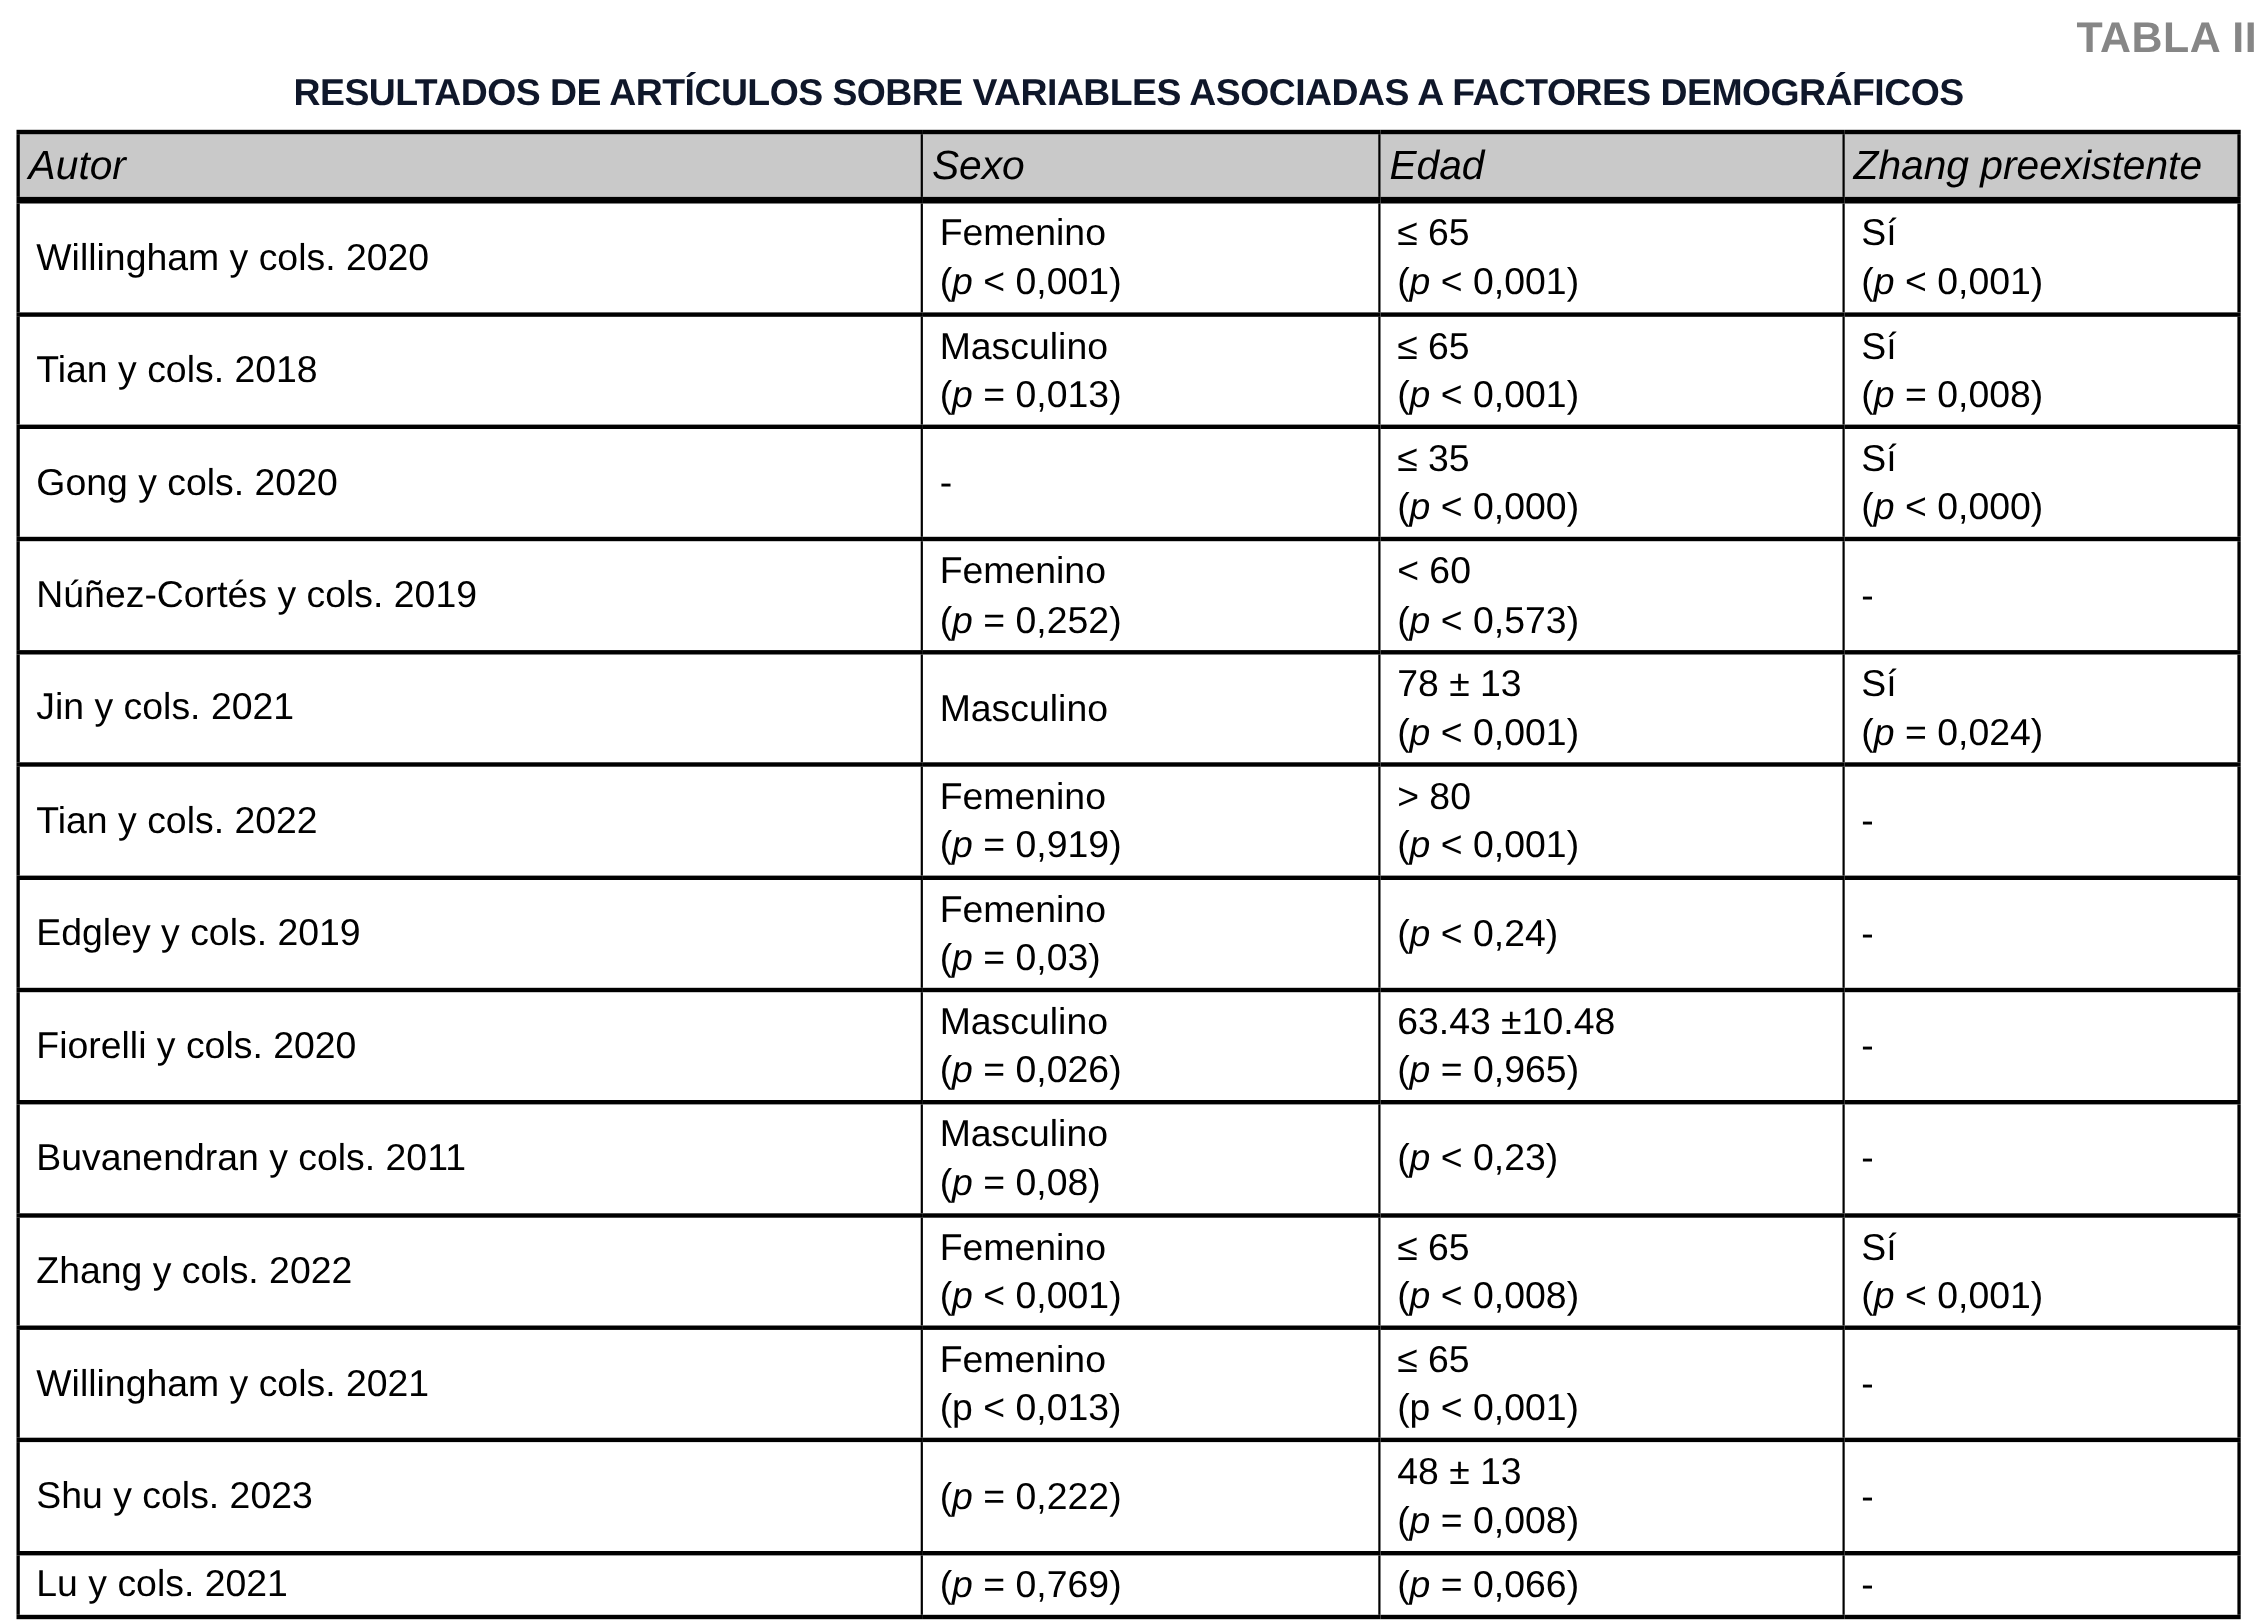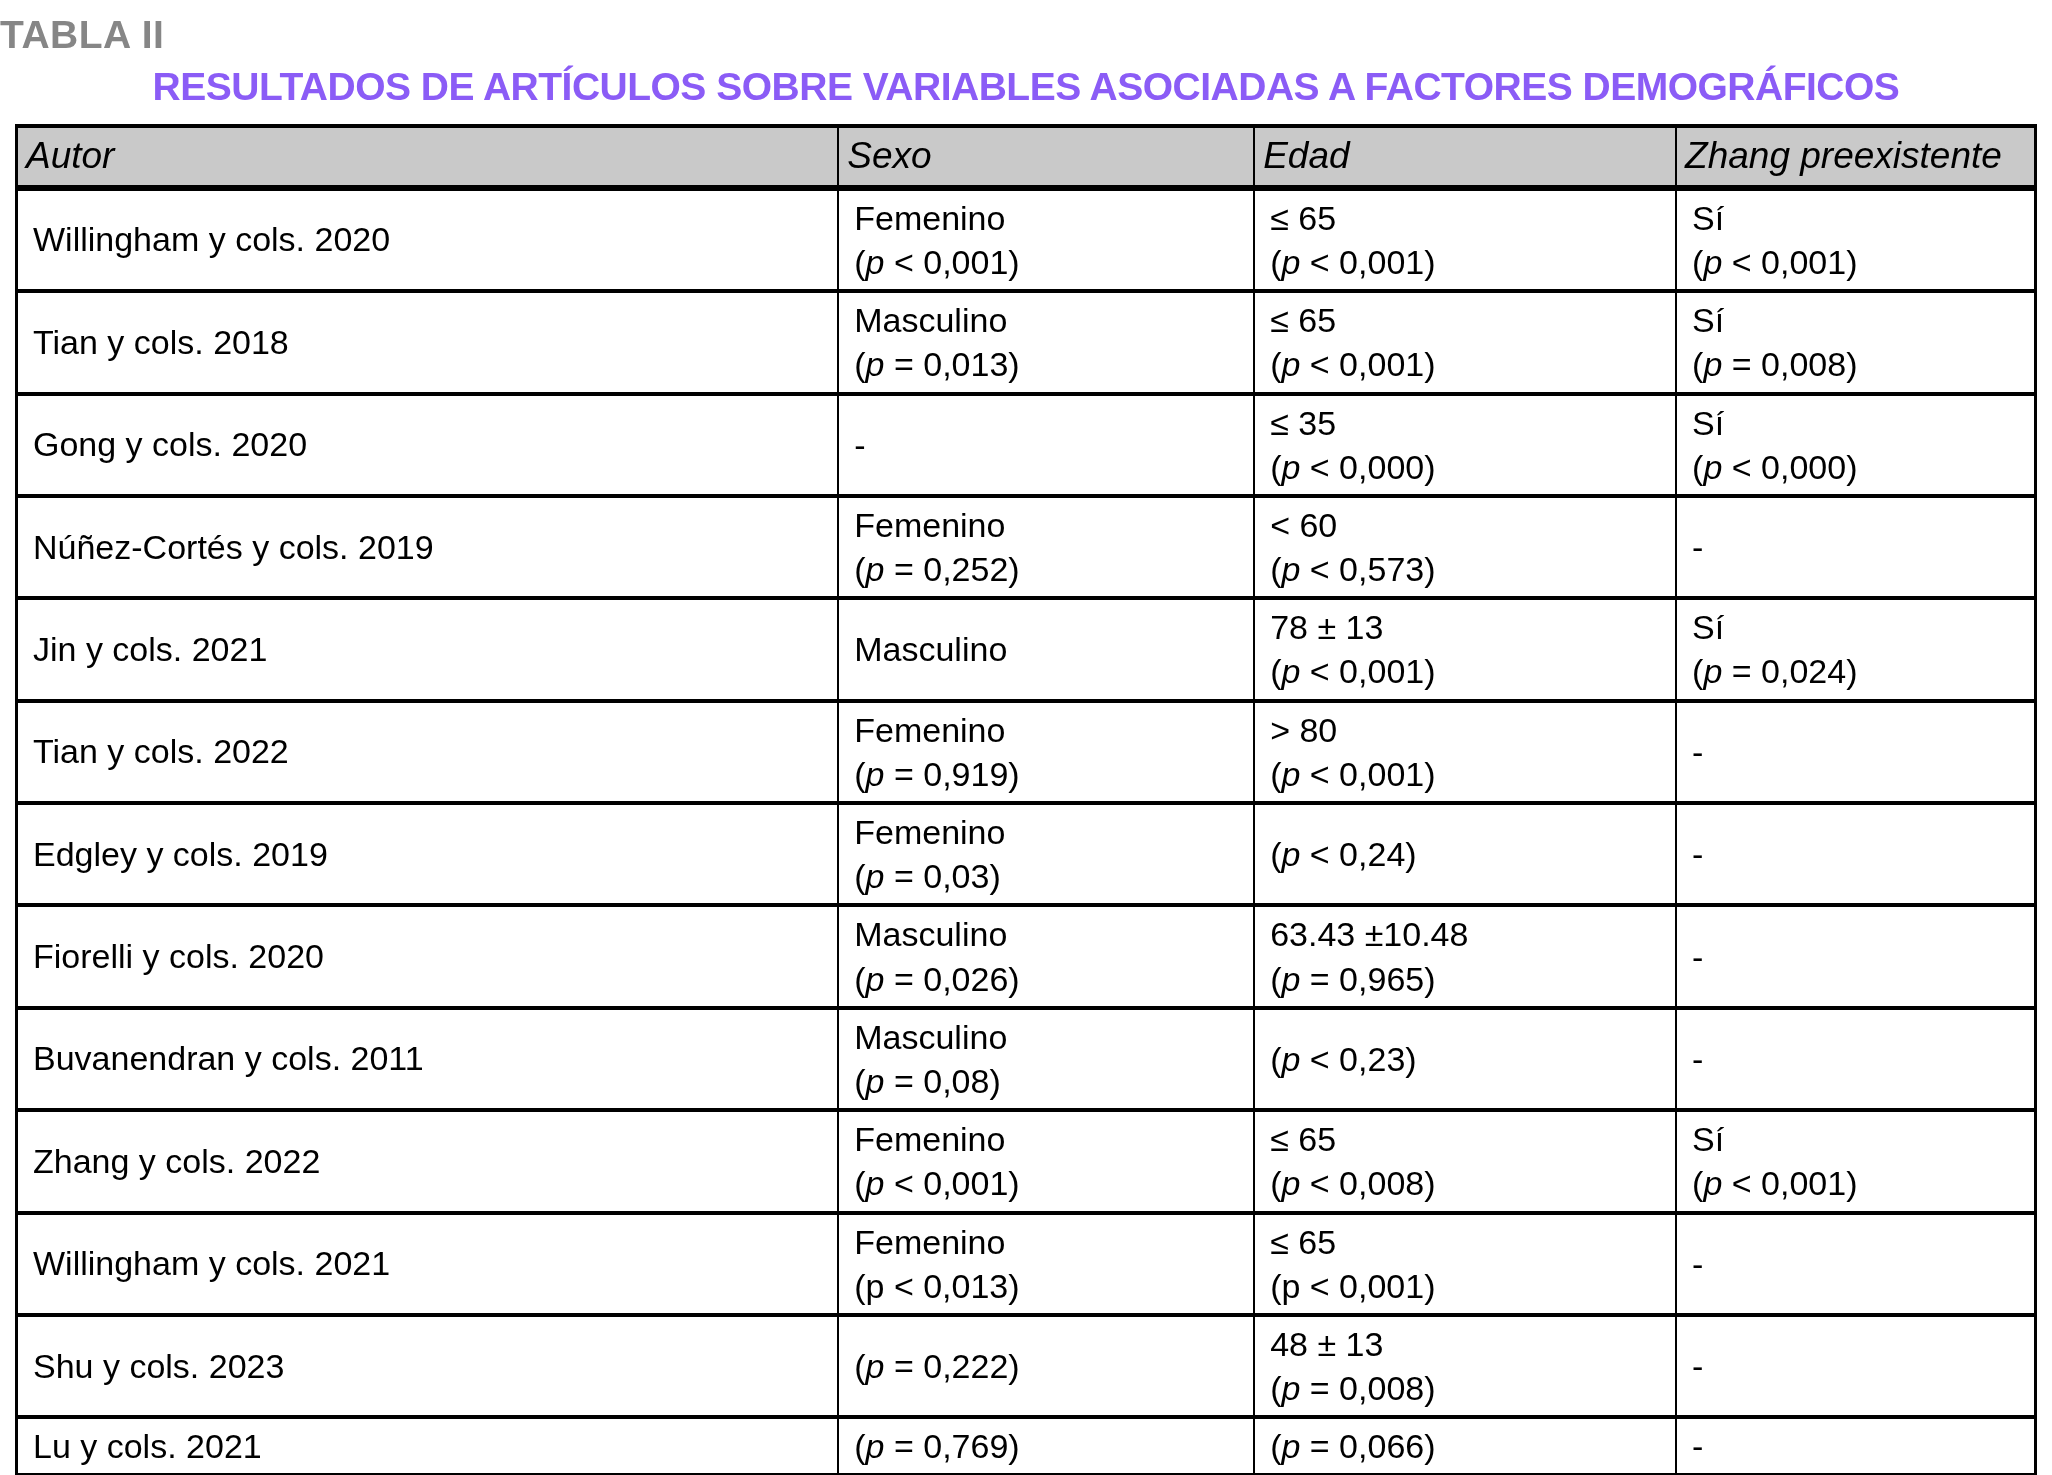--- a/index.html
+++ b/index.html
@@ -9,34 +9,34 @@
     font-family: "Liberation Sans", "DejaVu Sans", sans-serif;
     color: #000;
   }
   body {
     width: 2052px;
     height: 1475px;
     overflow: hidden;
     box-sizing: border-box;
   }
   .title {
-    text-align: left;
+    text-align: right;
     font-weight: bold;
     font-size: 39px;
     line-height: 1.1;
     color: var(--title-gray, #868686);
     margin-top: 14px;
     letter-spacing: 0.5px;
   }
   .subtitle {
     text-align: center;
     font-weight: bold;
-    font-size: 39px;
+    font-size: 34px;
     line-height: 1.1;
-    color: #8b5cf6;
+    color: #0f172a;
     margin-top: 9px;
     letter-spacing: -0.5px;
   }
   table.results {
     border-collapse: collapse;
     table-layout: fixed;
     width: 2022px;
     margin: 15px 15px 0 15px;
     border: 3px solid var(--border, #000);
   }

